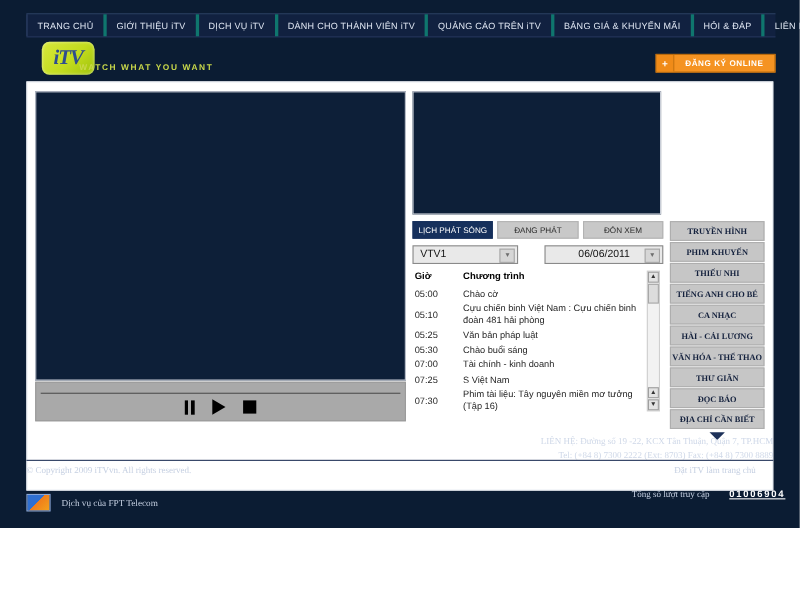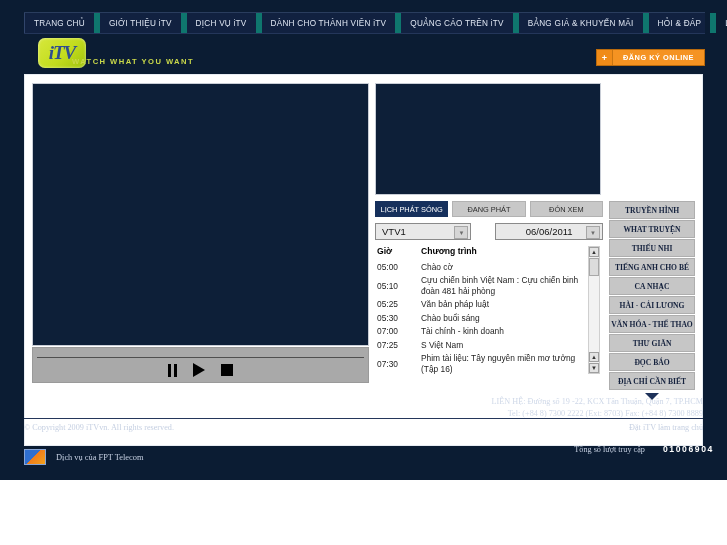--- a/index.html
+++ b/index.html
@@ -35,21 +35,21 @@
     align-items: stretch;
   }
   .navitem {
     color: #dfe6f2;
     font-size: 8.2px;
     letter-spacing: 0.25px;
     display: flex;
     align-items: center;
     justify-content: center;
     padding: 0 9px;
-    border-right: 6px solid #0f766e;
+    border-right: 3px solid #0f766e;
     white-space: nowrap;
     cursor: pointer;
     font-family: "Liberation Sans", sans-serif;
   }
   .navitem:first-child { border-left: 1px solid #31456b; }
 
   
   #logo-band {
     position: absolute;
     left: 24px;
@@ -395,21 +395,21 @@
   #copyright {
     position: absolute;
     left: 24px;
     top: 423px;
     color: #c6d0e2;
     font-size: 8.2px;
     font-family: "Liberation Serif", serif;
   }
   #homepage-link {
     position: absolute;
-    right: 24px;
+    right: 40px;
     top: 423px;
     color: #c6d0e2;
     font-size: 8.2px;
     font-family: "Liberation Serif", serif;
     cursor: pointer;
   }
   #fpt-row {
     position: absolute;
     left: 24px;
     top: 449px;
@@ -441,20 +441,21 @@
     color: #c6d0e2;
     font-size: 8.2px;
     font-family: "Liberation Serif", serif;
   }
   #counter-value {
     color: #ffffff;
     font-size: 8.6px;
     font-weight: bold;
     letter-spacing: 1.6px;
     font-family: "Liberation Sans", sans-serif;
+    text-decoration: underline;
   }
 </style>
 </head>
 <body>
 
 <div id="page">
 
   <div id="topnav">
     <div class="navitem">TRANG CHỦ</div>
     <div class="navitem">GIỚI THIỆU iTV</div>
@@ -554,21 +555,21 @@
 
       <div id="sched-scroll">
         <div class="sbtn" id="sb-top">▲</div>
         <div id="sb-thumb"></div>
         <div class="sbtn" id="sb-up2">▲</div>
         <div class="sbtn" id="sb-down">▼</div>
       </div>
 
       <div id="categories">
         <div class="cat">TRUYỀN HÌNH</div>
-        <div class="cat">WHAT TRUYỆN</div>
+        <div class="cat">PHIM KHUYẾN</div>
         <div class="cat">THIẾU NHI</div>
         <div class="cat">TIẾNG ANH CHO BÉ</div>
         <div class="cat">CA NHẠC</div>
         <div class="cat">HÀI - CẢI LƯƠNG</div>
         <div class="cat">VĂN HÓA - THỂ THAO</div>
         <div class="cat">THƯ GIÃN</div>
         <div class="cat">ĐỌC BÁO</div>
         <div class="cat">ĐỊA CHỈ CẦN BIẾT</div>
         <div id="cat-more">
           <div class="chev"></div>

